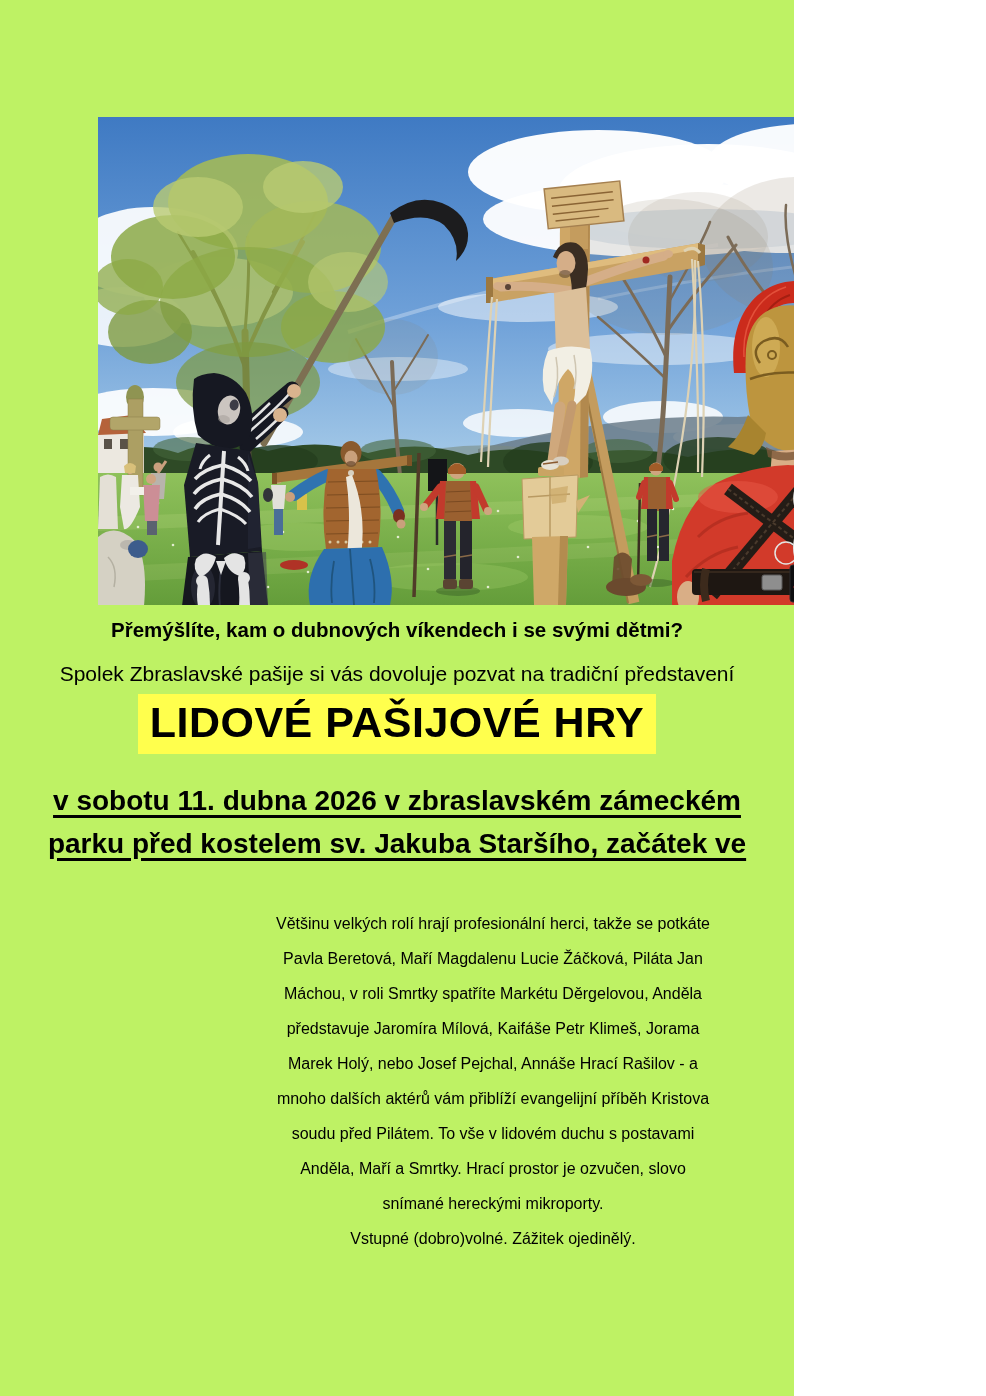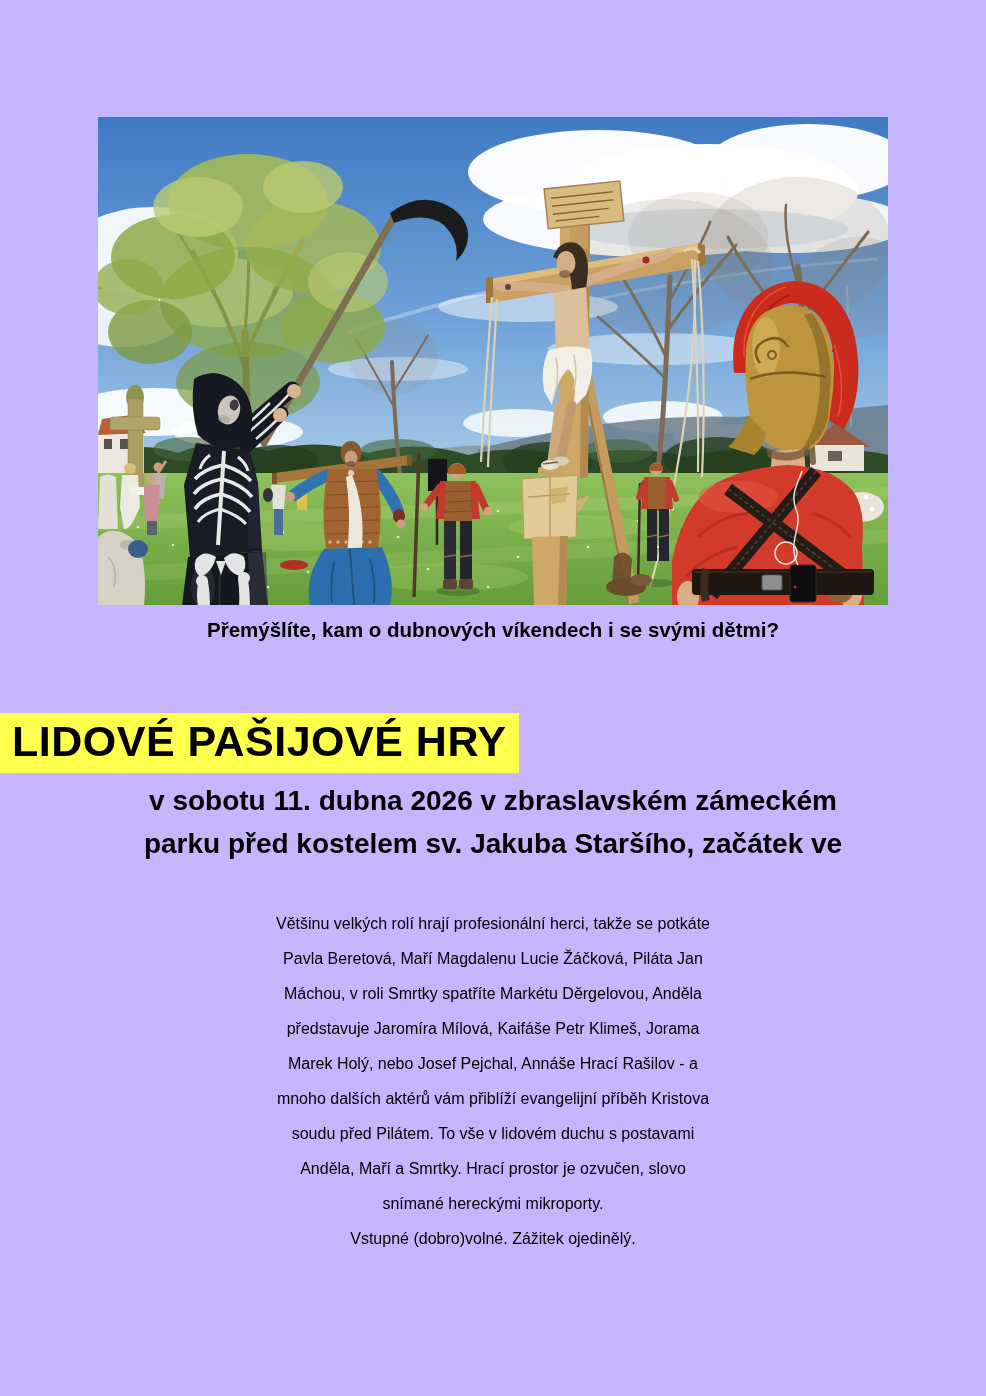--- a/index.html
+++ b/index.html
@@ -1,28 +1,28 @@
 <!DOCTYPE html>
 <html><head>
 <meta charset="utf-8">
 <style>
   html,body{margin:0;padding:0;background:#fff;}
-  .page{position:relative;width:986px;height:1396px;background:#c4b5fd;overflow:hidden;
+  .page{position:relative;width:794px;height:1396px;background:#bef264;overflow:hidden;
         font-family:"Liberation Sans",sans-serif;color:#000;}
   .photo{position:absolute;left:98px;top:117px;width:790px;height:488px;margin:0;}
   .photo svg{display:block;width:100%;height:100%;}
   .question{position:absolute;left:0;top:618px;width:100%;text-align:center;
             font-size:20.5px;font-weight:bold;}
   .invitation{position:absolute;left:0;top:662px;width:100%;text-align:center;font-size:21px;}
-  .title-row{position:absolute;left:0;top:713px;width:100%;text-align:left;}
+  .title-row{position:absolute;left:0;top:694px;width:100%;text-align:center;}
   .title{display:inline-block;background:#ffff4d;font-size:43px;font-weight:bold;
          padding:4px 12px 7px 12px;letter-spacing:0.5px;}
   .event-heading{position:absolute;left:0;top:779px;width:100%;text-align:center;
                  font-size:28px;font-weight:bold;line-height:43px;}
-  .event-heading div{text-decoration-thickness:3px;text-underline-offset:5px;}
+  .event-heading div{text-decoration:underline;text-decoration-thickness:3px;text-underline-offset:5px;}
   .body-par{position:absolute;left:53px;top:906px;width:880px;text-align:center;
             font-size:16px;line-height:35px;}
 </style>
 </head>
 <body>
 
 <div class="page">
 
   <figure class="photo">
     <svg viewBox="0 0 790 488" preserveAspectRatio="none">
@@ -421,20 +421,21 @@
         <rect x="692" y="448" width="26" height="37" rx="3" fill="#0e0e10" stroke="#2c2c2e"></rect>
         <circle cx="697" cy="470" r="1.5" fill="#c03030"></circle>
         <path d="M700,448 C688,424 706,410 698,392 C692,378 700,366 704,354" stroke="#e4e4e2" stroke-width="1.5" fill="none"></path>
         <circle cx="688" cy="436" r="11" stroke="#e4e4e2" stroke-width="1.5" fill="none"></circle>
         <path d="M608,452 Q604,468 608,484" stroke="#3c2a1c" stroke-width="8" fill="none"></path>
       </g>
     </svg>
   </figure>
 
   <div class="question">Přemýšlíte, kam o dubnových víkendech i se svými dětmi?</div>
+  <div class="invitation">Spolek Zbraslavské pašije si vás dovoluje pozvat na tradiční představení</div>
 
   <div class="title-row">
     <span class="title">LIDOVÉ PAŠIJOVÉ HRY</span>
   </div>
 
   <div class="event-heading">
     <div>v sobotu 11. dubna 2026 v zbraslavském zámeckém</div>
     <div>parku před kostelem sv. Jakuba Staršího, začátek ve</div>
   </div>
 

